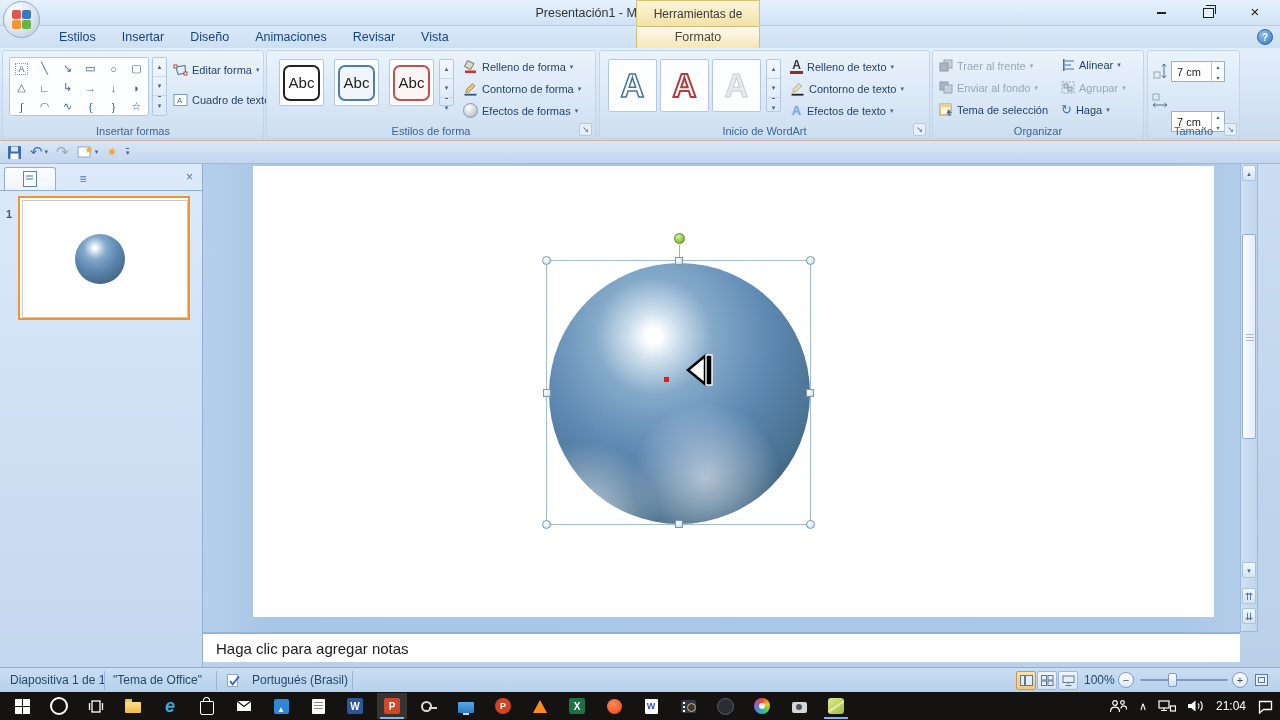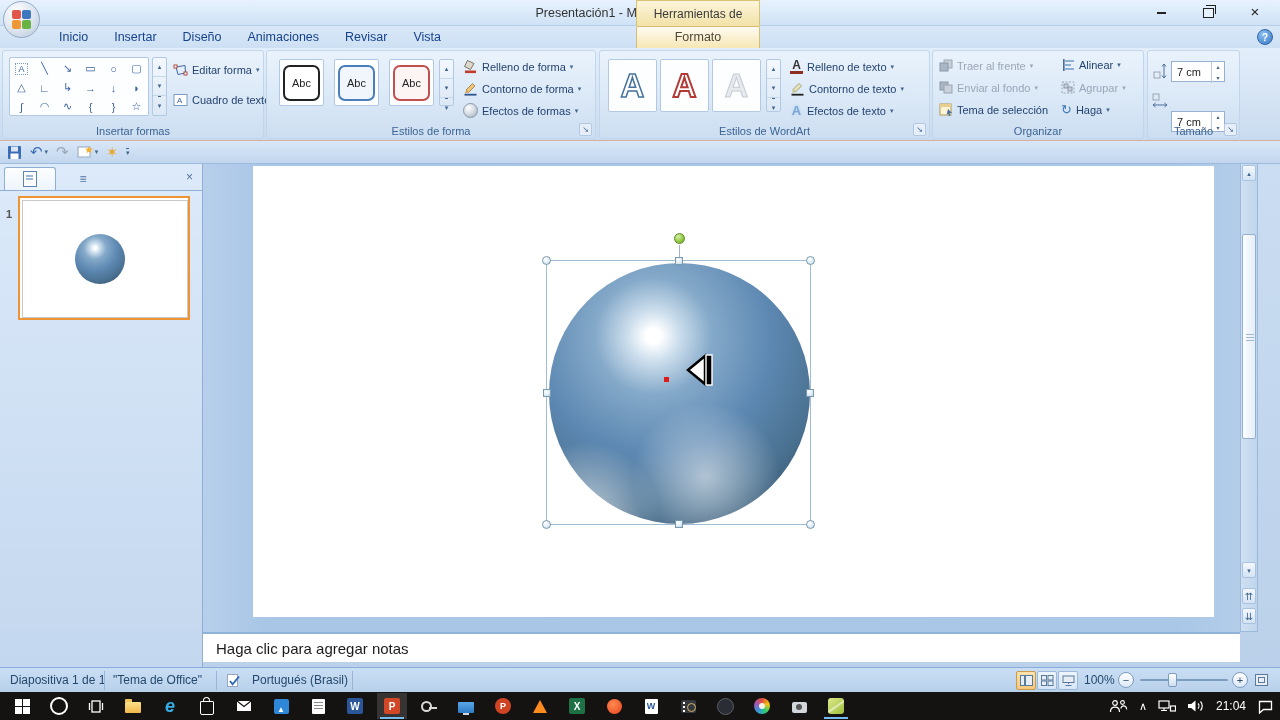--- a/index.html
+++ b/index.html
@@ -48,21 +48,21 @@
     align-items:center;justify-items:center;font-size:11px;color:#3f66a0;padding-top:1px}
   .scrollcol{width:15px;background:linear-gradient(#f3f8fd,#dbe8f5);border:1px solid #b3c8e2;border-radius:2px;
     display:flex;flex-direction:column}
   .scrollcol span{flex:1;text-align:center;font-size:7px;color:#41678f;line-height:18px;border-bottom:1px solid #c6d7ea}
   .scrollcol span:last-child{border-bottom:none}
   .morebar{display:inline-block;border-top:1.5px solid #41678f;padding-top:0}
   .rbtn{display:flex;align-items:center;gap:4px;font-size:11px;color:#24436f;white-space:nowrap}
   .rbtn .cv{font-size:7px;color:#41678f}
   .dis{color:#9aa6b8 !important}
   .thumb{background:#fdfeff;border:1px solid #b3c8e2;border-radius:2px;display:flex;align-items:center;justify-content:center}
-  .abc{width:33px;height:32px;border-radius:7px;display:flex;align-items:center;justify-content:center;font-size:11px;color:#222;background:#fff}
+  .abc{width:33px;height:32px;border-radius:7px;display:flex;align-items:center;justify-content:center;font-size:15px;color:#222;background:#fff}
   .wa{font-size:33px;font-weight:bold;line-height:1}
   .dlg{width:13px;height:13px;font-size:8px;color:#41678f;text-align:center;line-height:12px;
     border:1px solid #b3c8e2;border-radius:2px;background:#e6eff9}
   .spin{width:54px;height:21px;background:#fff;border:1px solid #98b0cf;font-size:11px;color:#222;
     line-height:20px;padding-left:5px;position:relative}
   .spin .ar{position:absolute;right:0;top:0;width:12px;height:21px;border-left:1px solid #b9cbe2;
     display:flex;flex-direction:column}
   .spin .ar span{flex:1;font-size:6px;line-height:10px;text-align:center;color:#40628c}
   .qat{left:0;top:141px;width:1280px;height:23px;background:linear-gradient(#d9e7f7,#c2d6ee);
     border-bottom:1px solid #9dbbde;display:flex;align-items:center;gap:8px;padding-left:7px}
@@ -171,21 +171,21 @@
     <span class="ologo">
       <i style="background:#e2574c"></i>
         <i style="background:#3c77bf"></i>
         <i style="background:#ef9737"></i>
         <i style="background:#69b345"></i>
     </span>
   </div>
 
   <div class="a tabstrip">
     <div class="a tabs">
-      <span class="tab">Inicio</span>
+      <span class="tab">Estilos</span>
       <span class="tab">Insertar</span>
       <span class="tab">Diseño</span>
       <span class="tab">Animaciones</span>
       <span class="tab">Revisar</span>
       <span class="tab">Vista</span>
     </div>
     <div class="a tabactive">Formato</div>
     <div class="a helpbtn">?</div>
   </div>
 
@@ -304,21 +304,21 @@
             <rect x="1.5" y="12.8" width="12" height="1.8" fill="#222"></rect>
           </svg>
         <span>Contorno de texto</span>
         <span class="cv">▾</span>
       </div>
       <div class="a rbtn" style="left:190px;top:52px">
         <span style="display:inline-block;width:13px;text-align:center;font-weight:bold;font-size:13px;color:#7aa7d8;text-shadow:0 0 3px #aecdea">A</span>
         <span>Efectos de texto</span>
         <span class="cv">▾</span>
       </div>
-      <div class="a rg-label">Estilos de WordArt</div>
+      <div class="a rg-label">Inicio de WordArt</div>
       <div class="a dlg" style="right:3px;bottom:2px">↘</div>
     </div>
 
     <div class="a rg" style="left:932px;width:212px">
       <div class="a rbtn dis" style="left:6px;top:8px">
         <svg width="14" height="13">
             <rect x="5" y="1" width="8" height="8" fill="#c8d0da" stroke="#9aa6b4"></rect>
             <rect x="1" y="4" width="8" height="8" fill="#aab6c4" stroke="#8b98a8"></rect>
           </svg>
         <span>Traer al frente</span>

